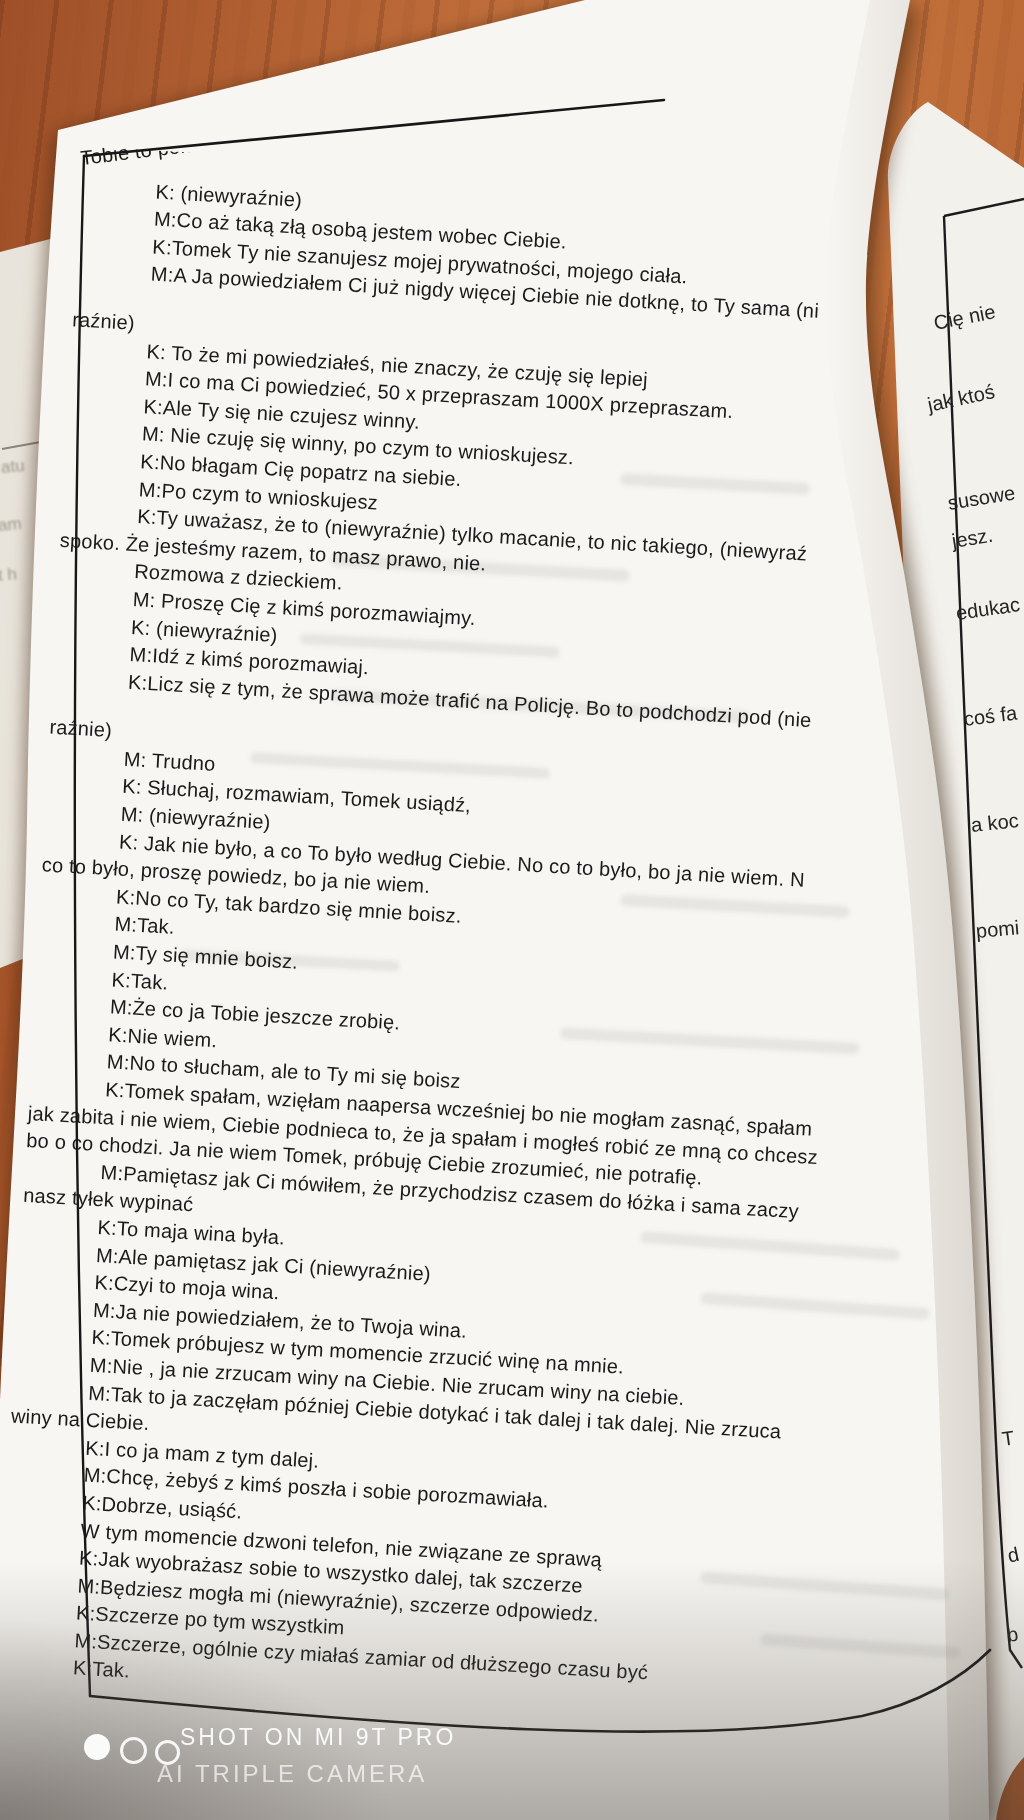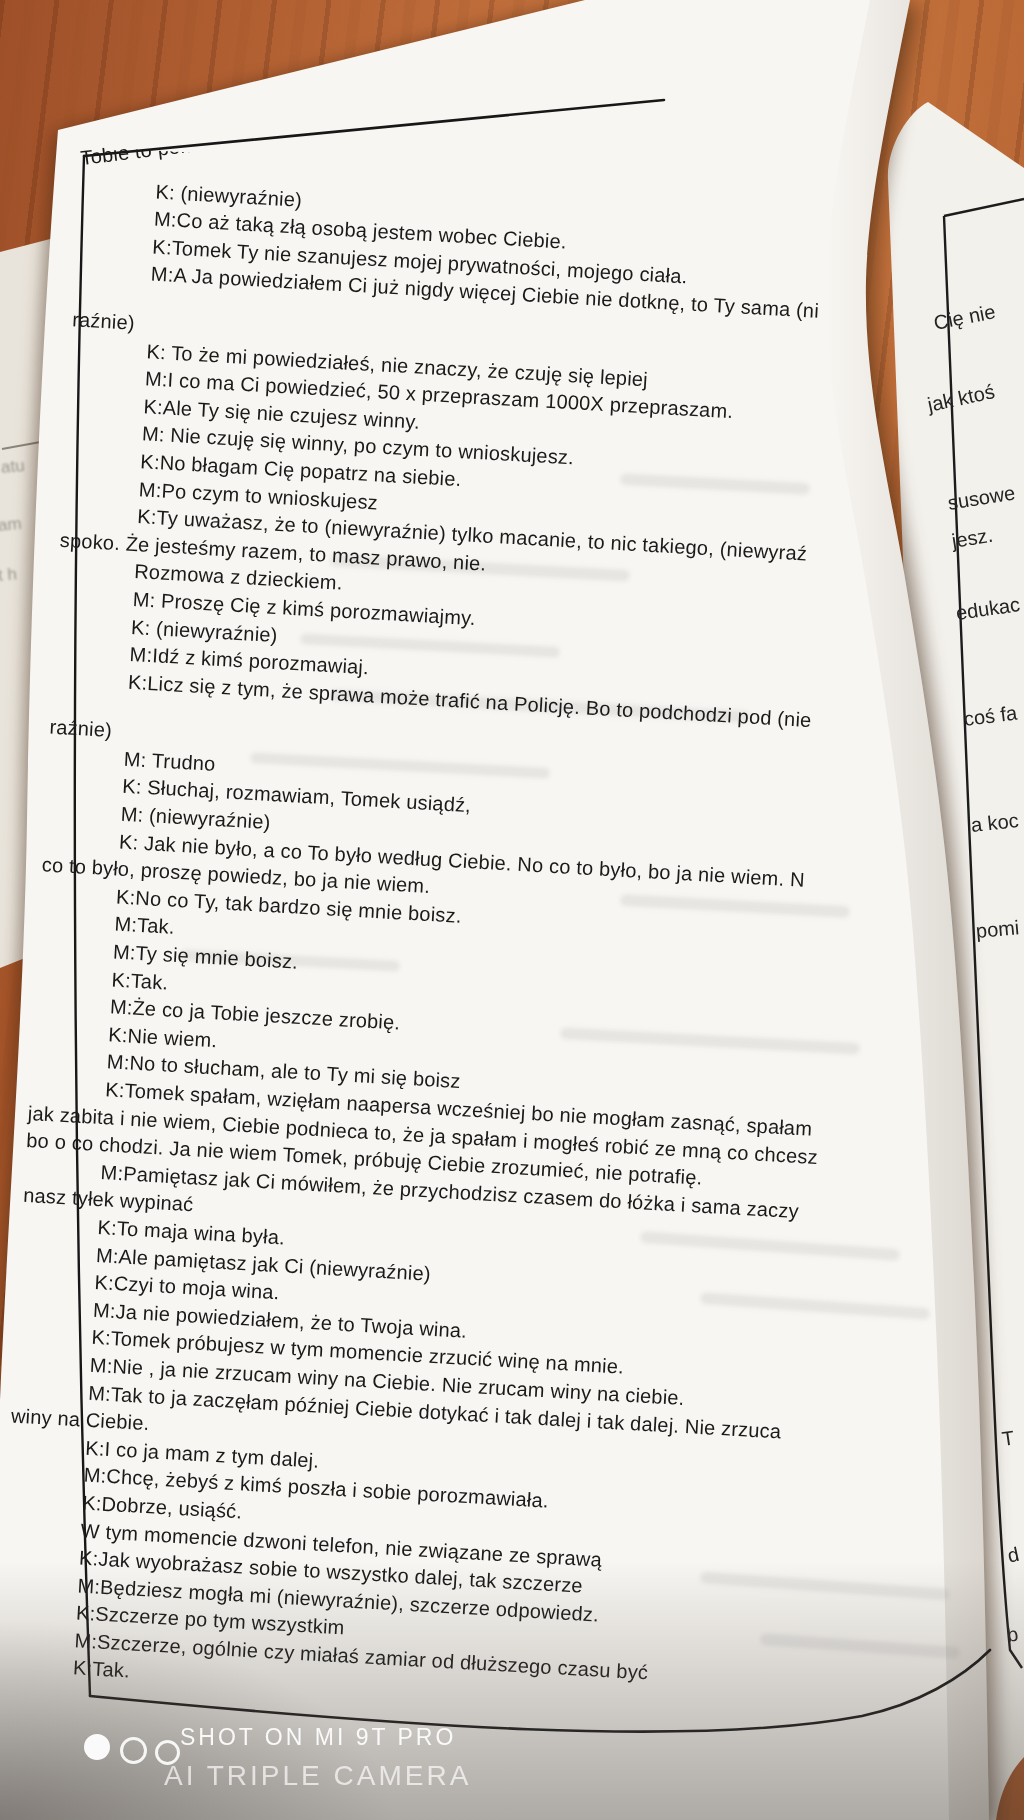--- a/index.html
+++ b/index.html
@@ -29,21 +29,21 @@
   .smudges{position:absolute;inset:0;z-index:2;pointer-events:none;}
   .smudge{position:absolute;border-radius:6px;background:rgba(140,140,140,.16);filter:blur(2px);}
 
   
   .bottom-shade{position:absolute;left:0;top:1560px;width:1024px;height:260px;z-index:5;pointer-events:none;
     background:
       radial-gradient(55% 110% at 0% 100%, rgba(55,48,42,.38), transparent 70%),
       linear-gradient(to bottom, rgba(90,85,78,0) 0%, rgba(90,85,78,.26) 55%, rgba(70,64,58,.42) 100%);}
   .watermark{position:absolute;z-index:6;color:rgba(255,255,255,.92);}
   .wm-text1{position:absolute;left:160px;top:1724px;font-size:23px;letter-spacing:3px;color:rgba(255,255,255,.92);white-space:nowrap;margin-left:20px;}
-  .wm-text2{position:absolute;left:164px;top:1760px;font-size:28px;letter-spacing:3px;color:rgba(255,255,255,.68);white-space:nowrap;}
+  .wm-text2{position:absolute;left:157px;top:1760px;font-size:24px;letter-spacing:3px;color:rgba(255,255,255,.68);white-space:nowrap;}
   .dot{position:absolute;border-radius:50%;}
   .dot.filled{left:84px;top:1734px;width:26px;height:26px;background:rgba(255,255,255,.95);}
   .dot.o1{left:120px;top:1737px;width:21px;height:21px;border:3px solid rgba(255,255,255,.9);}
   .dot.o2{left:155px;top:1740px;width:19px;height:19px;border:3px solid rgba(255,255,255,.9);}
 </style>
 </head>
 <body>
 
 <div class="stage">
 

